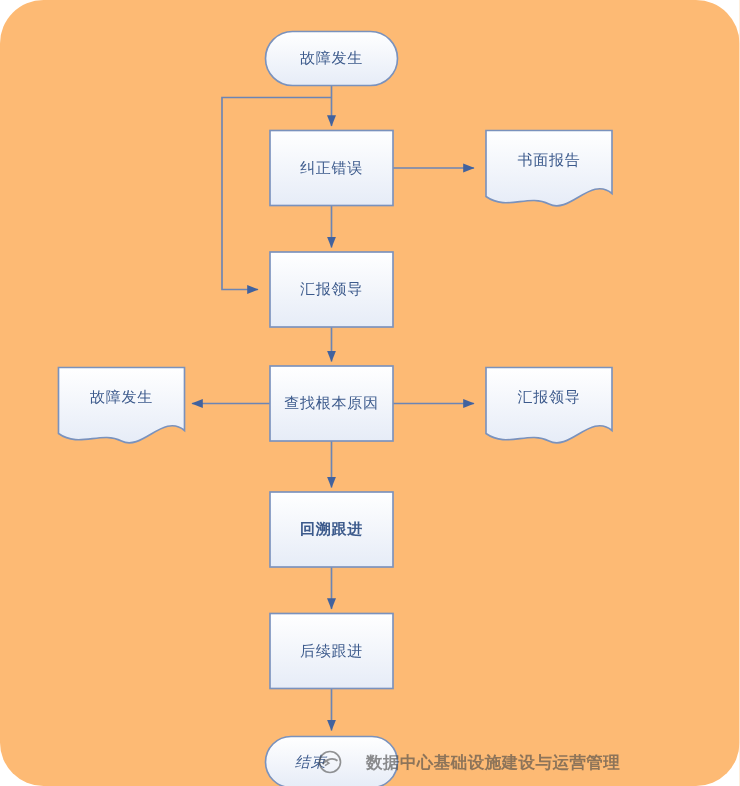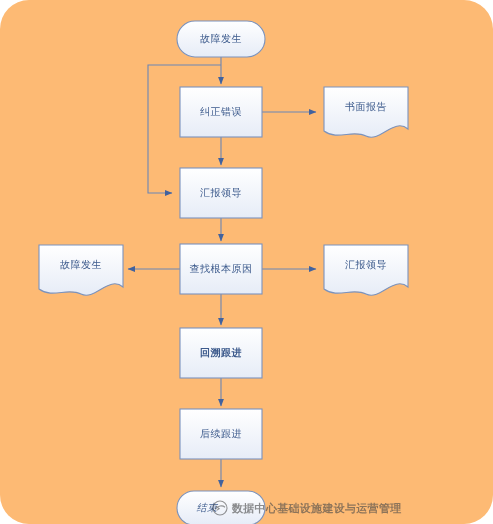--- a/index.html
+++ b/index.html
@@ -30,21 +30,21 @@
     letter-spacing: 0.5px;
     white-space: nowrap;
     transform: translate(-50%, -50%);
     pointer-events: none;
     font-family: "DejaVu Sans", "Liberation Sans", sans-serif;
   }
   .watermark {
     position: absolute;
     display: flex;
     align-items: center;
-    gap: 4px;
+    gap: 16px;
     opacity: 0.62;
     pointer-events: none;
   }
   .watermark-text {
     color: #4a4a4a;
     font-size: 11px;
     font-weight: bold;
     white-space: nowrap;
     letter-spacing: 0.3px;
     font-family: "DejaVu Sans", "Liberation Sans", sans-serif;

